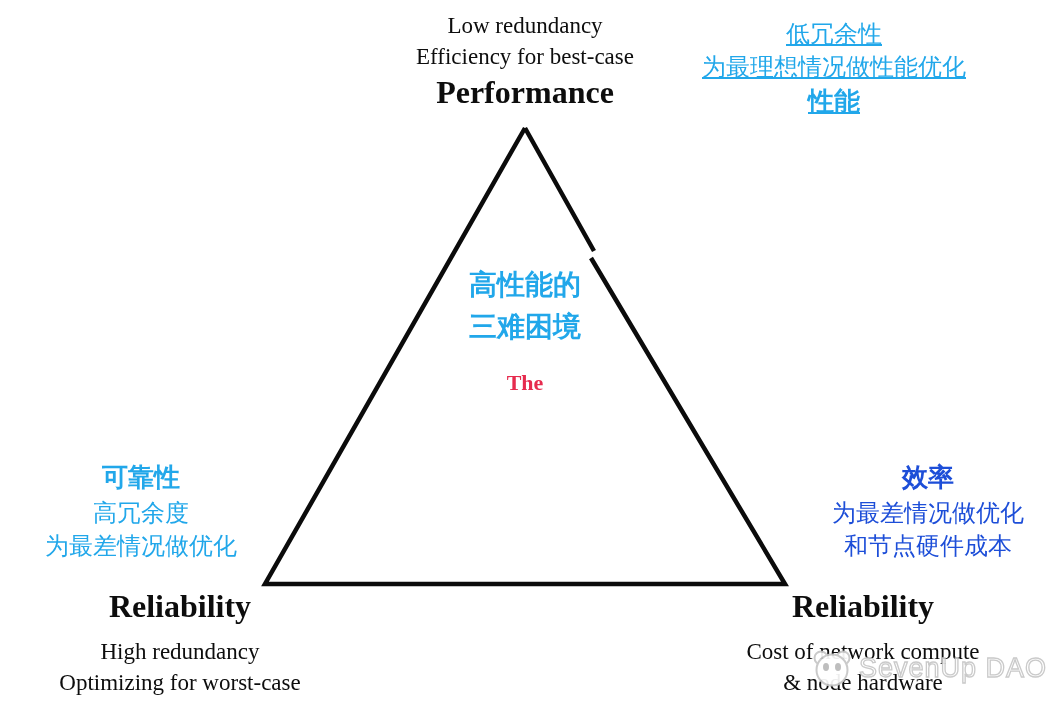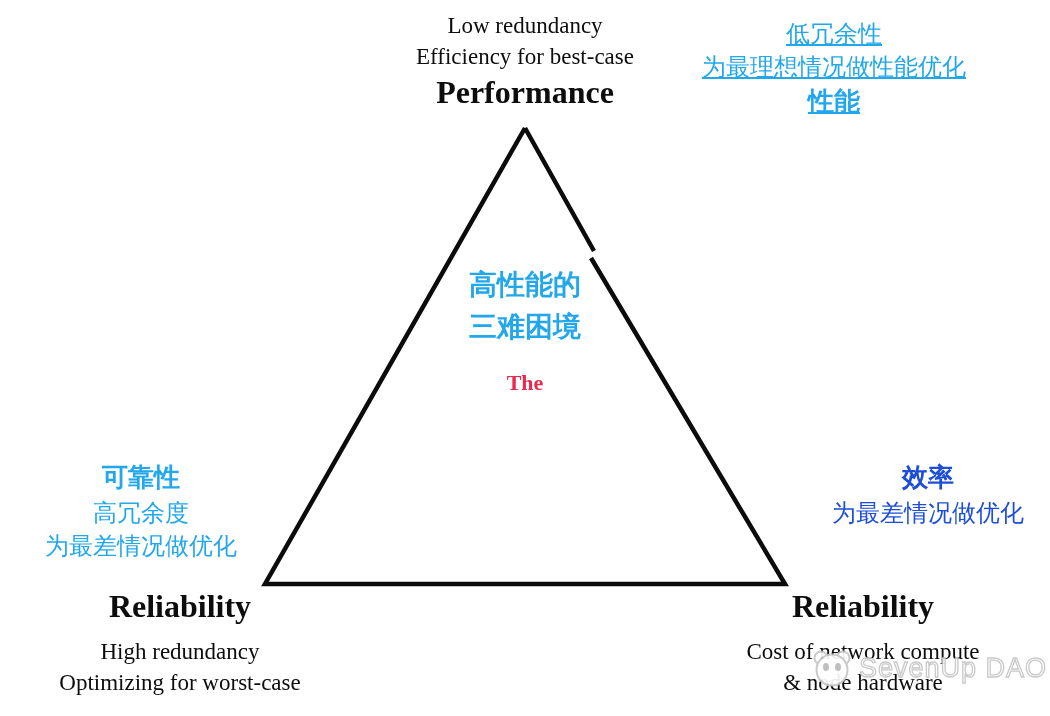--- a/index.html
+++ b/index.html
@@ -70,20 +70,21 @@
 
   <div class="blk zh" style="left:141px;top:459px;color:#21A7EA;">
     <div class="zh-title">可靠性</div>
     <div class="zh-note">高冗余度</div>
     <div class="zh-note">为最差情况做优化</div>
   </div>
 
   <div class="blk zh" style="left:928px;top:459px;color:#1d4ed8;">
     <div class="zh-title">效率</div>
     <div class="zh-note">为最差情况做优化</div>
+    <div class="zh-note">和节点硬件成本</div>
   </div>
 
   <div class="blk" style="left:863px;top:586px;">
     <div class="en-title">Reliability</div>
     <div class="en-note" style="margin-top:10px;">Cost of network compute</div>
     <div class="en-note">&amp; node hardware</div>
   </div>
 
   <div class="watermark">
     <svg width="44" height="44" viewBox="0 0 44 44">

